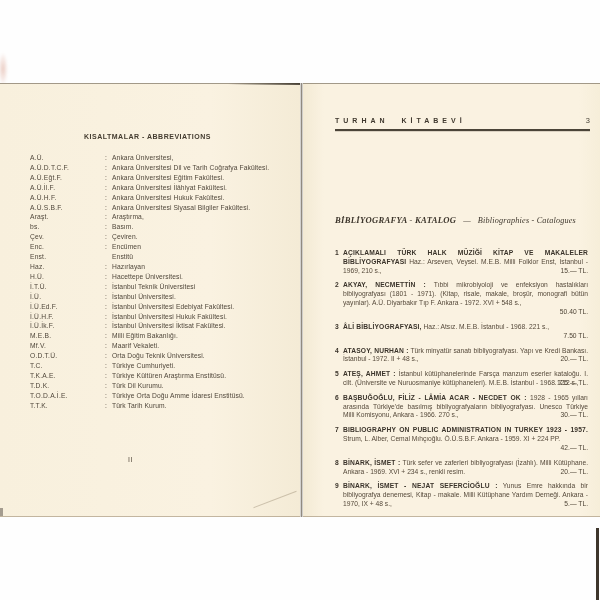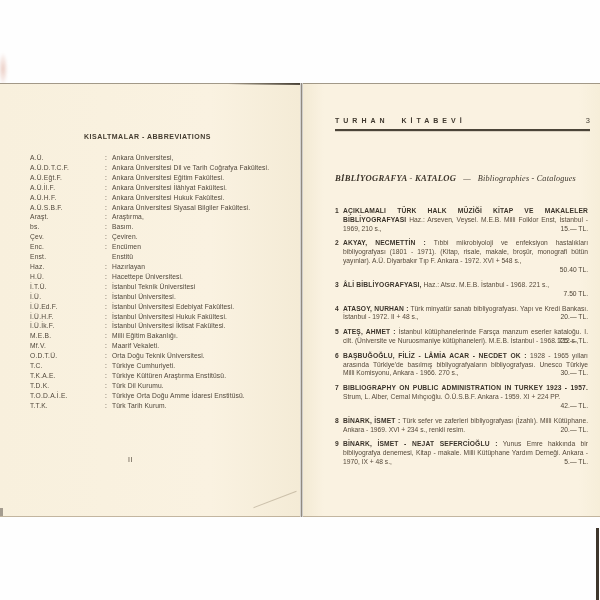--- a/index.html
+++ b/index.html
@@ -81,21 +81,21 @@
   .rp-header{
     font-size:7px;font-weight:bold;color:#3f382e;
     letter-spacing:4px;word-spacing:7px;white-space:nowrap;
   }
   .rp-folio{font-size:7.5px;color:#453f35;}
   .rp-rule{
     width:255px;height:2px;background:#4b4438;margin-top:4px;
     box-shadow:0 1px 0 rgba(75,68,56,0.18);
   }
   .rp-section{
-    margin-top:36px;margin-bottom:22px;white-space:nowrap;
+    margin-top:78px;margin-bottom:22px;white-space:nowrap;
     font-family:"Liberation Serif", serif;color:#3d362c;
   }
   .st-tr{font-size:8.6px;font-style:italic;font-weight:bold;letter-spacing:0.3px;}
   .st-dash{font-size:8.4px;font-style:italic;padding:0 3px;}
   .st-en{font-size:8.2px;font-style:italic;letter-spacing:0.2px;}
   .entries{width:253px;}
   .entry{
     position:relative;
     font-size:6.7px;line-height:8.8px;
     text-align:justify;

